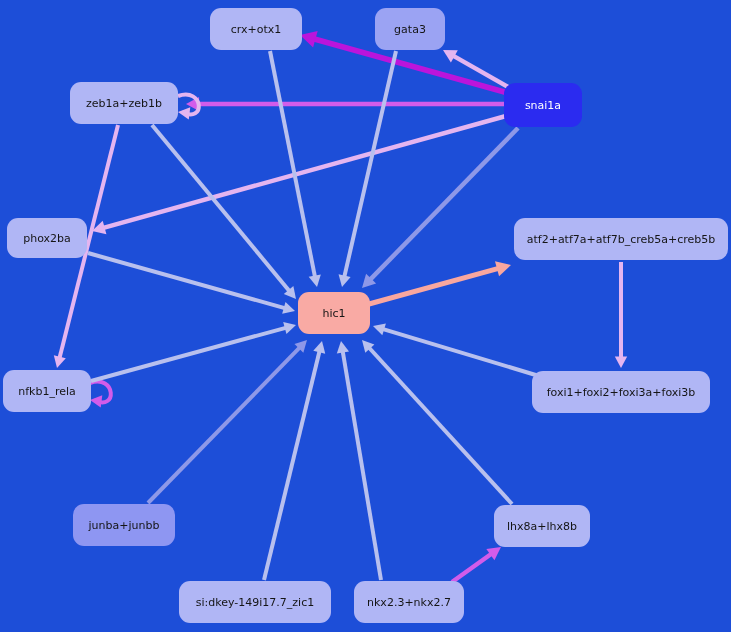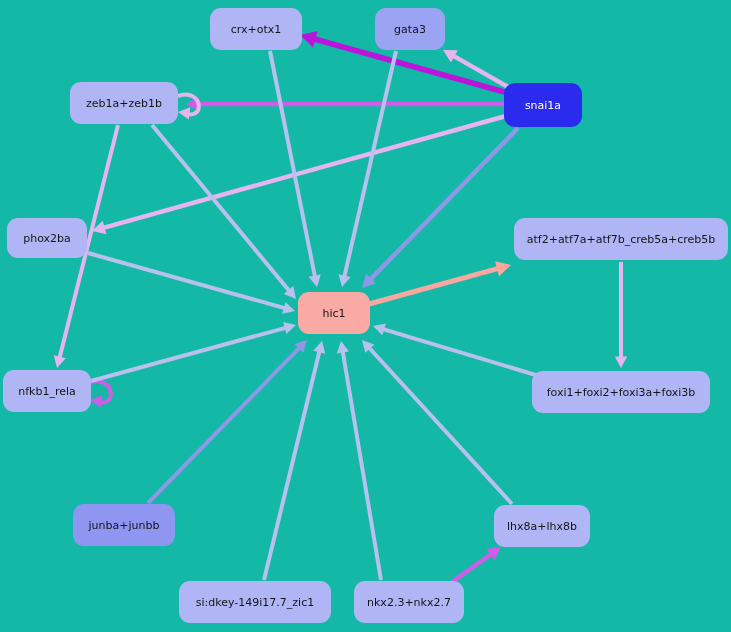--- a/index.html
+++ b/index.html
@@ -10,21 +10,21 @@
   body {
     width: 731px;
     height: 632px;
     overflow: hidden;
     font-family: "DejaVu Sans", sans-serif;
   }
   #graph-root {
     position: relative;
     width: 731px;
     height: 632px;
-    background: #14b8a6;
+    background: #1d4ed8;
   }
   svg#network {
     display: block;
     width: 731px;
     height: 632px;
   }
   .node-rect {
     stroke: none;
   }
   .node-label {

